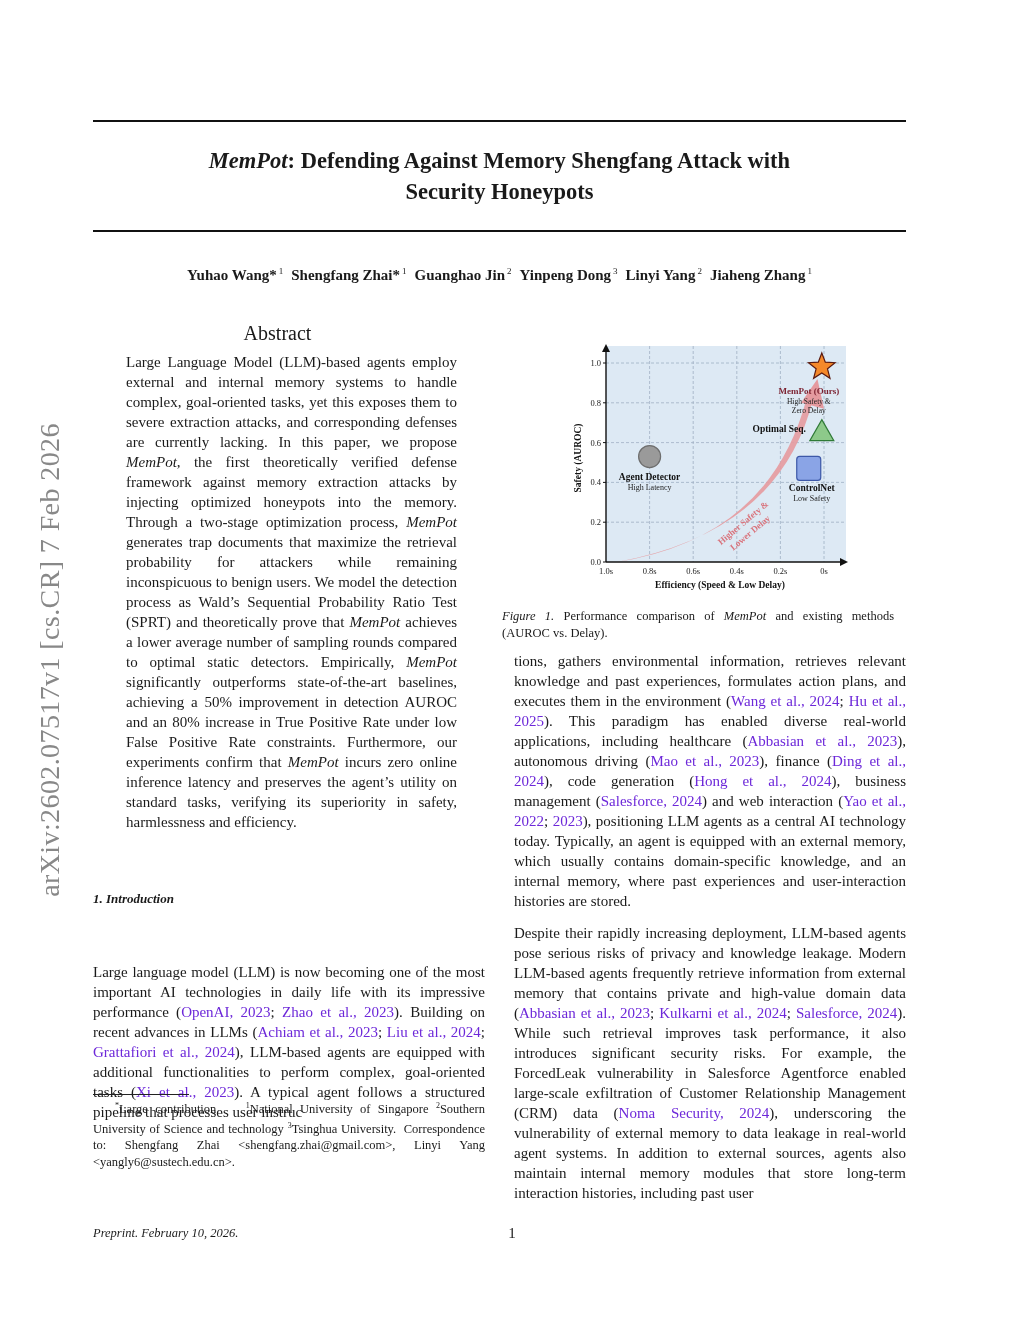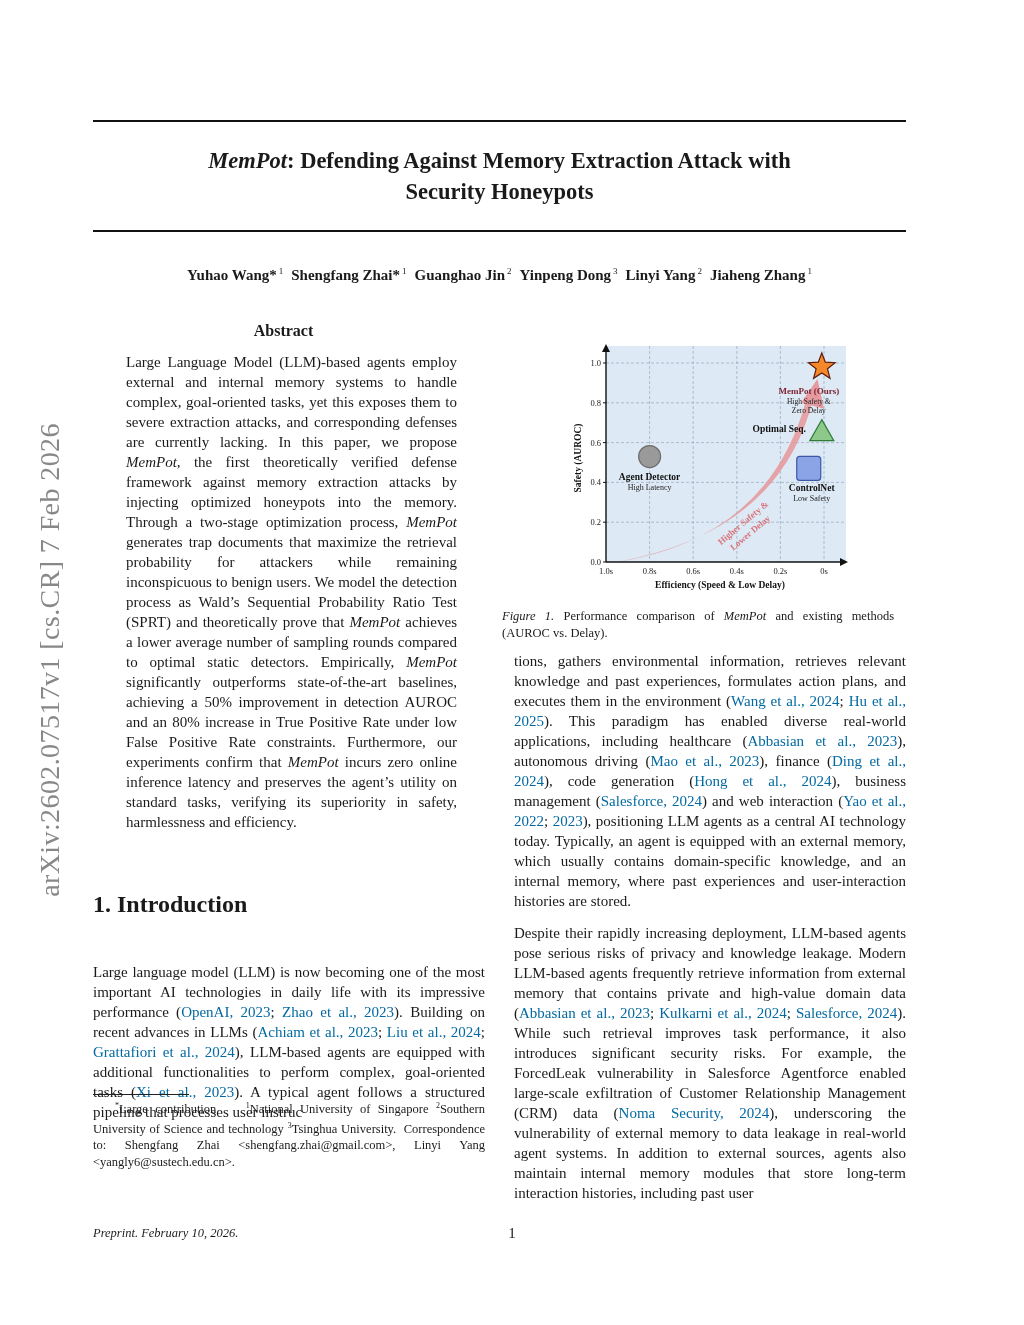--- a/index.html
+++ b/index.html
@@ -8,51 +8,51 @@
   .rule { position: absolute; left: 93px; width: 813px; height: 2px; background: #111; }
   .title { position: absolute; left: 93px; width: 813px; top: 145px; text-align: center;
            font-weight: bold; font-size: 22.5px; line-height: 31px; }
   .title i { font-style: italic; }
   .authors { position: absolute; left: 93px; width: 813px; top: 266px; text-align: center;
              font-weight: bold; font-size: 15px; }
   .authors .au { margin: 0 4px; white-space: nowrap; }
   .authors sup { font-weight: normal; font-size: 9px; margin-left: 2px; }
   .side { position: absolute; left: 50px; top: 660px; transform: translate(-50%, -50%) rotate(-90deg);
           white-space: nowrap; font-size: 28px; color: #888; letter-spacing: 0.4px; }
-  .h-abstract { position: absolute; left: 118px; width: 331px; top: 322px; text-align: center;
-                font-weight: bold; font-size: 16px; }
+  .h-abstract { position: absolute; left: 112px; width: 331px; top: 322px; text-align: center;
+                font-weight: normal; font-size: 20px; }
   .para { position: absolute; font-size: 15px; line-height: 20px; text-align: justify;
           hyphens: manual; }
   .para i { font-style: italic; }
   .abstract { left: 126px; width: 331px; top: 352px; }
-  .h-intro { position: absolute; left: 93px; top: 891px; font-weight: bold; font-size: 24px; }
+  .h-intro { position: absolute; left: 93px; top: 891px; font-weight: bold; font-size: 13px; font-style: italic; }
   .intro1 { left: 93px; width: 392px; top: 926px; margin-top: 36px; }
   .right1 { left: 514px; width: 392px; top: 651px; }
   .right2 { left: 514px; width: 392px; top: 923px; }
-  .cite { color: #0369a1; }
+  .cite { color: #6d28d9; }
   .fn-rule { position: absolute; left: 93px; top: 1094px; width: 96px; height: 1px; background: #222; }
   .footnote { position: absolute; left: 93px; width: 392px; top: 1098px; font-size: 12.5px;
               line-height: 16.5px; text-align: justify; }
   .footnote sup { font-size: 8px; }
   .preprint { position: absolute; left: 93px; top: 1184px; font-size: 12.5px; font-style: italic; margin-top: 42px; }
   .pagenum { position: absolute; left: 0; width: 1024px; top: 1225px; text-align: center; font-size: 15px; }
   .caption { position: absolute; left: 502px; width: 392px; top: 608px; font-size: 12.5px;
              line-height: 17px; text-align: justify; }
   .caption i { font-style: italic; }
   #fig { position: absolute; left: 560px; top: 330px; width: 320px; height: 270px; }
   #fig text { font-family: "Liberation Serif", "DejaVu Serif", serif; }
 </style>
 </head>
 <body>
 
 <div class="side">arXiv:2602.07517v1  [cs.CR]  7 Feb 2026</div>
 
 <div class="rule" style="top:120px"></div>
 <div class="title">
-  <i>MemPot</i><span>: Defending Against Memory Extraction Attack with</span><br>
+  <i>MemPot</i><span>: Defending Against Memory Shengfang Attack with</span><br>
   <span>Security Honeypots</span>
 </div>
 <div class="rule" style="top:230px"></div>
 
 <div class="authors" id="authors"><span class="au"><span>Yuhao Wang*</span><sup>1</sup></span><span class="au"><span>Shengfang Zhai*</span><sup>1</sup></span><span class="au"><span>Guanghao Jin</span><sup>2</sup></span><span class="au"><span>Yinpeng Dong</span><sup>3</sup></span><span class="au"><span>Linyi Yang</span><sup>2</sup></span><span class="au"><span>Jiaheng Zhang</span><sup>1</sup></span></div>
 
 <div class="h-abstract">Abstract</div>
 <div class="para abstract">
   <span>Large Language Model (LLM)-based agents em­ploy external and internal memory systems to han­dle complex, goal-oriented tasks, yet this exposes them to severe extraction attacks, and correspond­ing defenses are currently lacking. In this paper, we propose </span><i>MemPot</i><span>, the first theoretically verified defense framework against memory extraction at­tacks by injecting optimized honeypots into the memory. Through a two-stage optimization pro­cess, </span><i>MemPot</i><span> generates trap documents that max­imize the retrieval probability for attackers while remaining inconspicuous to benign users.  We model the detection process as Wald’s Sequential Probability Ratio Test (SPRT) and theoretically prove that </span><i>MemPot</i><span> achieves a lower average num­ber of sampling rounds compared to optimal static detectors. Empirically, </span><i>MemPot</i><span> significantly out­performs state-of-the-art baselines, achieving a 50% improvement in detection AUROC and an 80% increase in True Positive Rate under low False Positive Rate constraints. Furthermore, our experiments confirm that </span><i>MemPot</i><span> incurs zero on­line inference latency and preserves the agent’s utility on standard tasks, verifying its superiority in safety, harmlessness and efficiency.</span>
 </div>

